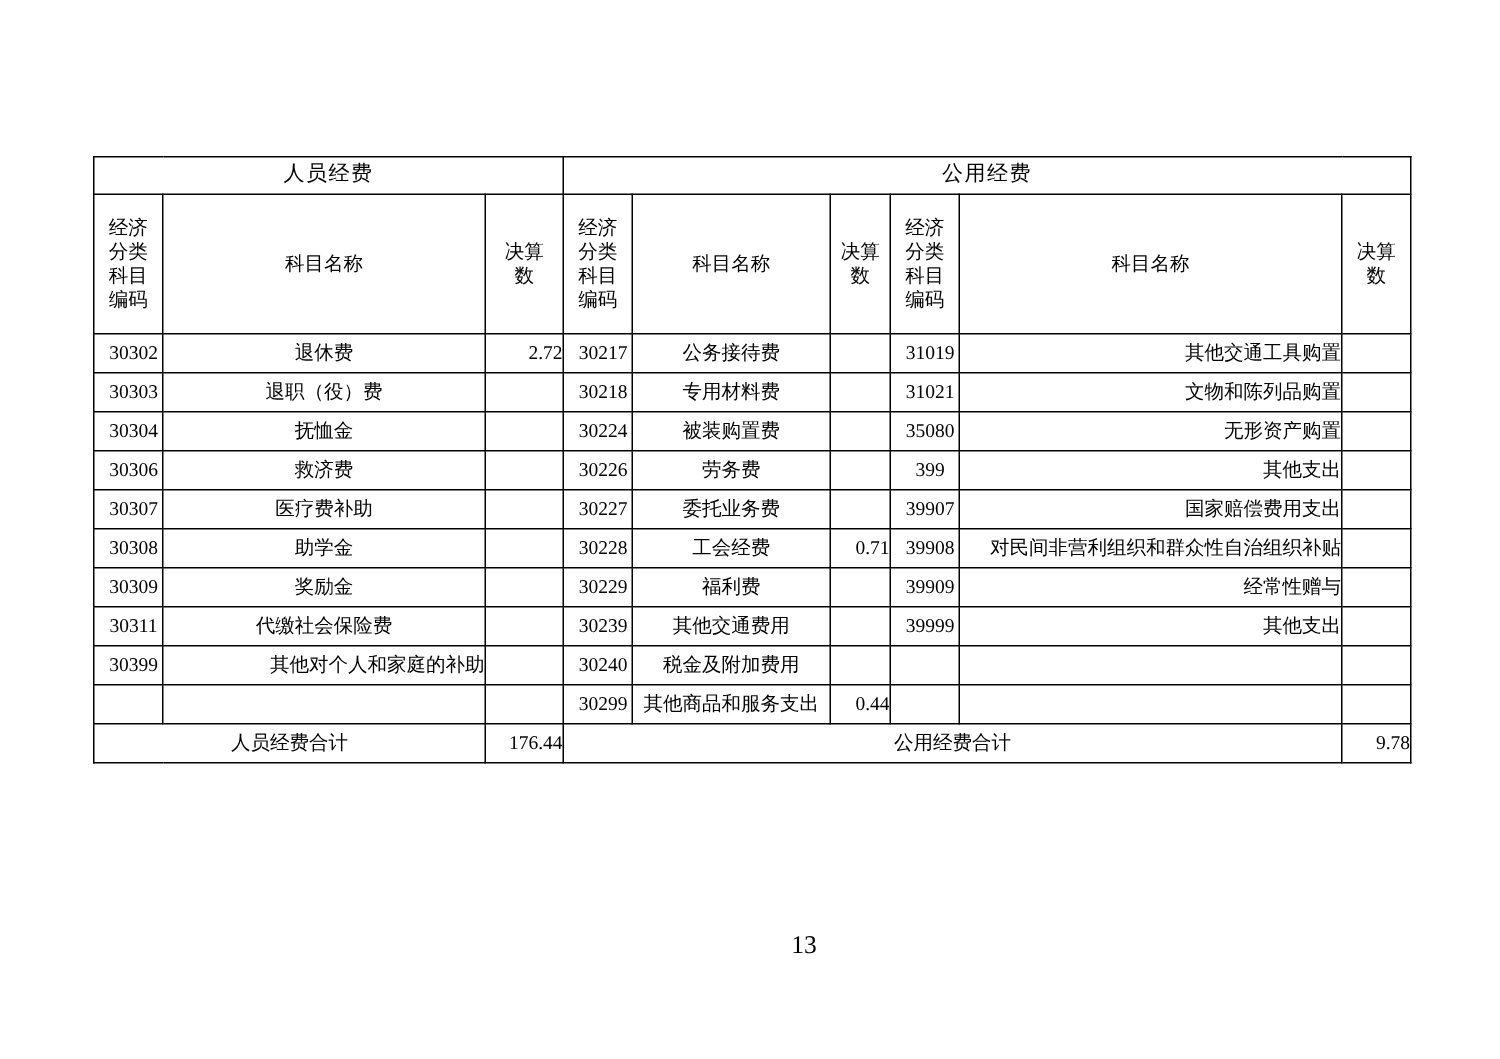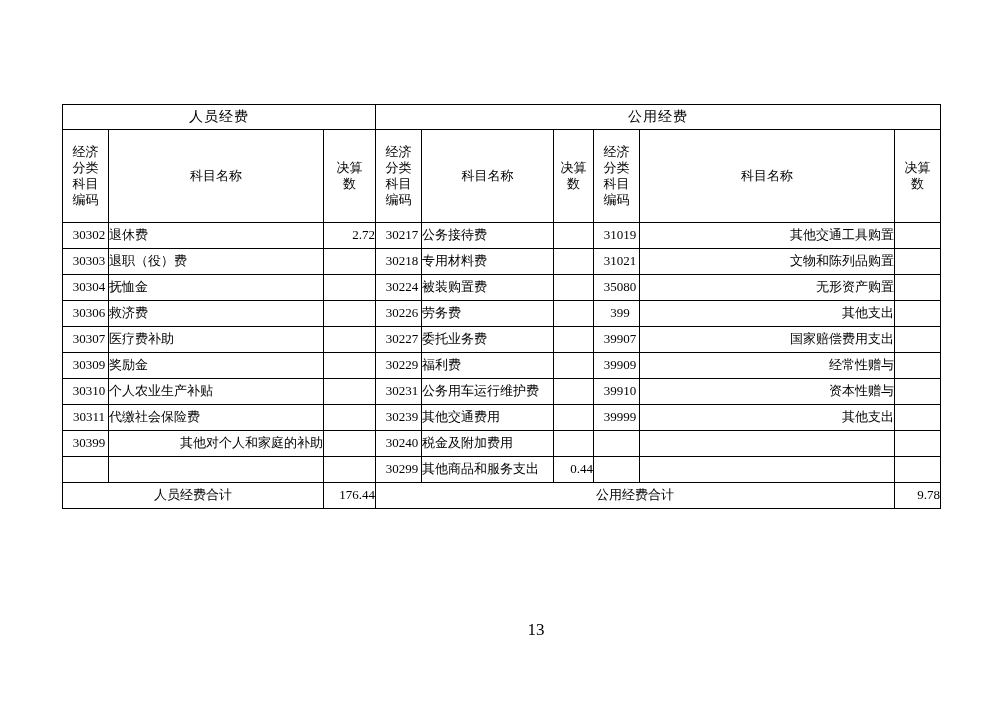--- a/index.html
+++ b/index.html
@@ -61,21 +61,21 @@
   }
   .code {
     text-align: center;
     padding-left: 2px;
   }
   .code.left {
     text-align: center;
     padding-left: 7px;
   }
   .name {
-    text-align: left;
+    text-align: center;
     padding-left: 12px;
   }
   .name.center {
     text-align: right;
     padding-left: 0;
   }
   .num {
     text-align: right;
     padding-right: 6px;
   }
@@ -213,39 +213,39 @@
           <td class="cell name">医疗费补助</td>
           <td class="cell num"></td>
           <td class="cell code left">30227</td>
           <td class="cell name">委托业务费</td>
           <td class="cell num"></td>
           <td class="cell code left">39907</td>
           <td class="cell name center">国家赔偿费用支出</td>
           <td class="cell num"></td>
         </tr>
         <tr>
+          <td class="cell code left">30308</td>
+          <td class="cell name">助学金</td>
+          <td class="cell num"></td>
+          <td class="cell code left">30228</td>
+          <td class="cell name">工会经费</td>
+          <td class="cell num">0.71</td>
+          <td class="cell code left">39908</td>
+          <td class="cell name center">对民间非营利组织和群众性自治组织补贴</td>
+          <td class="cell num"></td>
+        </tr>
+        <tr>
           <td class="cell code left">30309</td>
           <td class="cell name">奖励金</td>
           <td class="cell num"></td>
           <td class="cell code left">30229</td>
           <td class="cell name">福利费</td>
           <td class="cell num"></td>
           <td class="cell code left">39909</td>
           <td class="cell name center">经常性赠与</td>
-          <td class="cell num"></td>
-        </tr>
-        <tr>
-          <td class="cell code left">30310</td>
-          <td class="cell name">个人农业生产补贴</td>
-          <td class="cell num"></td>
-          <td class="cell code left">30231</td>
-          <td class="cell name">公务用车运行维护费</td>
-          <td class="cell num"></td>
-          <td class="cell code left">39910</td>
-          <td class="cell name center">资本性赠与</td>
           <td class="cell num"></td>
         </tr>
         <tr>
           <td class="cell code left">30311</td>
           <td class="cell name">代缴社会保险费</td>
           <td class="cell num"></td>
           <td class="cell code left">30239</td>
           <td class="cell name">其他交通费用</td>
           <td class="cell num"></td>
           <td class="cell code left">39999</td>

